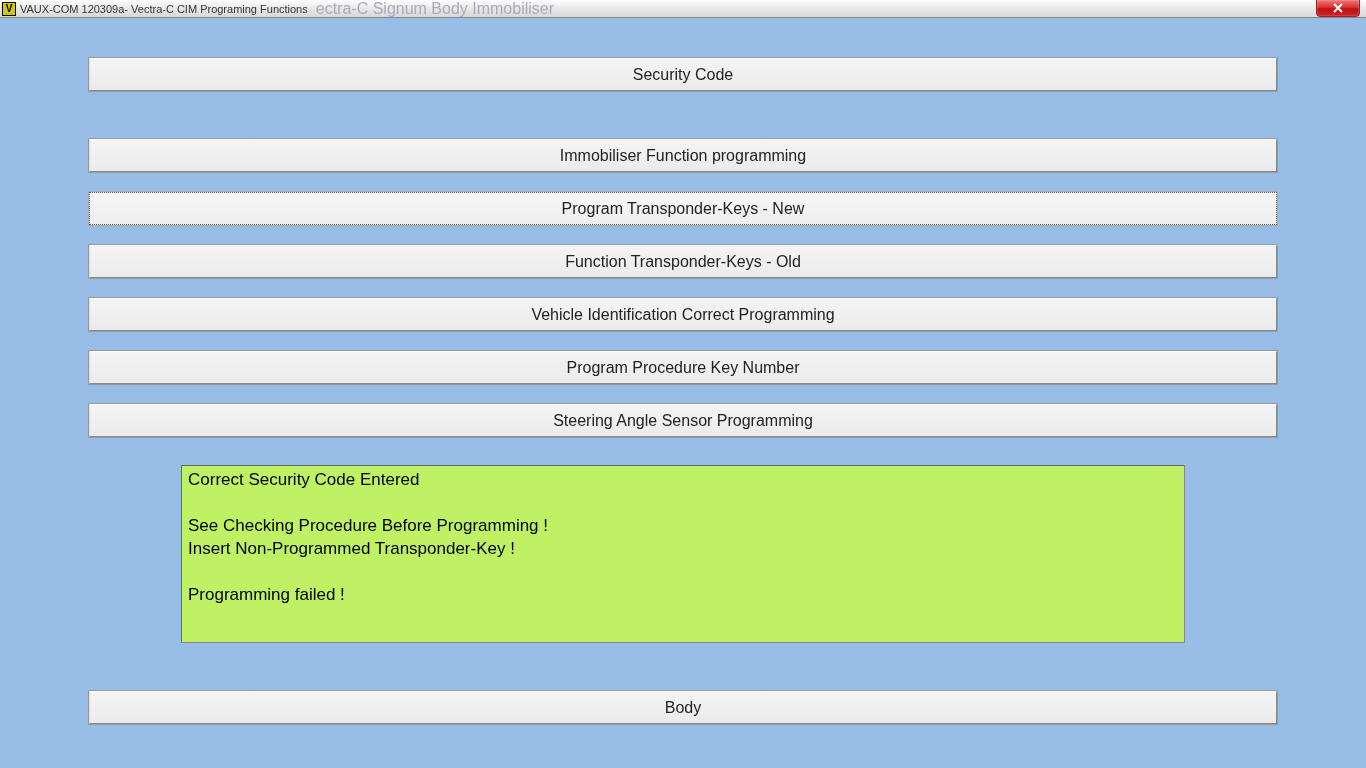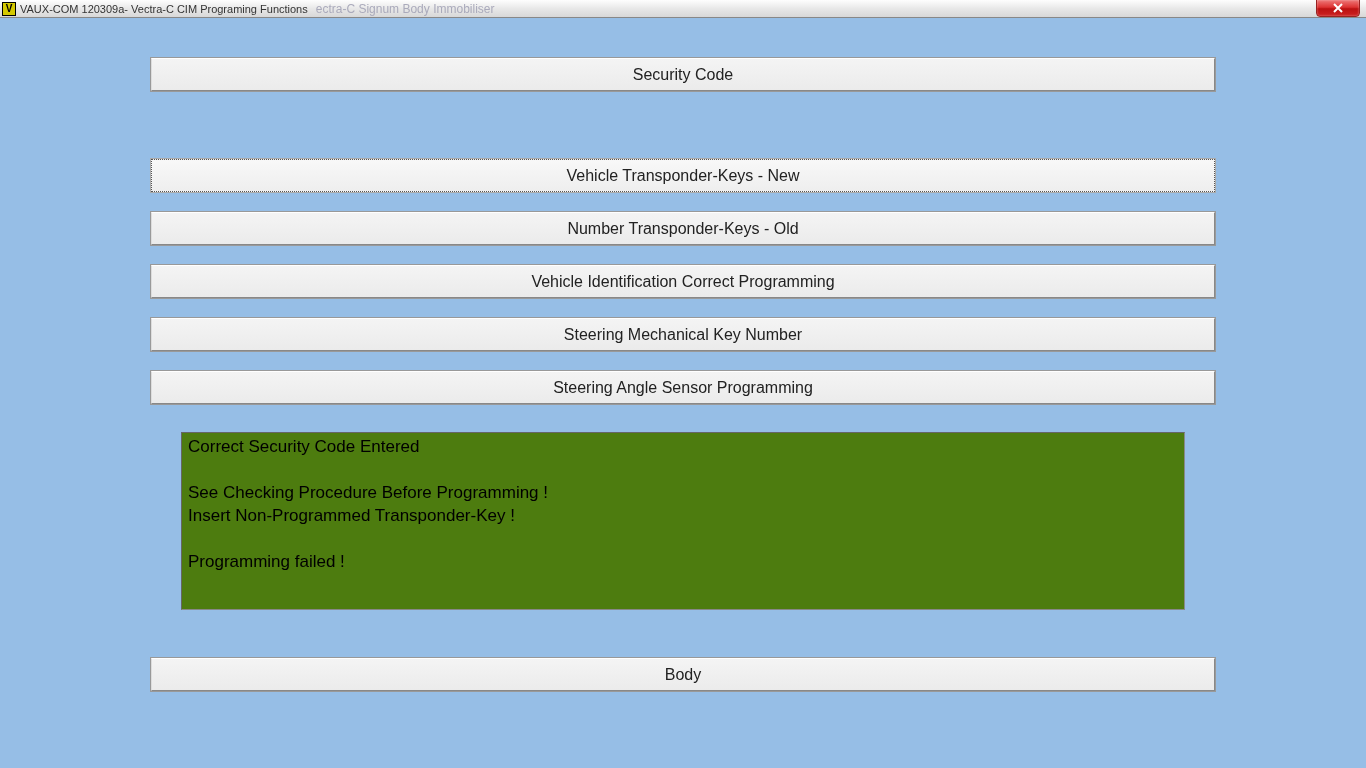--- a/index.html
+++ b/index.html
@@ -39,21 +39,21 @@
     }
     .titlebar-text {
       font-size: 11px;
       color: #333;
       white-space: nowrap;
       text-align: center;
     }
     .titlebar-ghost {
       color: #aab;
       margin-left: 8px;
-      font-size: 12px;
+      font-size: 16px;
     }
     .close-btn {
       position: absolute;
       right: 6px;
       top: -1px;
       width: 44px;
       height: 18px;
       background: linear-gradient(to bottom, #e77 0%, #d33 45%, #b11 55%, #c22 100%);
       border: 1px solid #922;
       border-radius: 0 0 4px 4px;
@@ -64,21 +64,21 @@
     }
     .close-btn svg {
       width: 12px;
       height: 10px;
     }
     .content {
       padding: 0 0 0 0;
     }
     .btn-row {
       margin: 0 auto;
-      width: 1064px;
+      width: 1188px;
     }
     .btn {
       width: 100%;
       height: 33px;
       background: linear-gradient(to bottom, #f4f4f4 0%, #ebebeb 100%);
       border: 1px solid #888;
       border-top-color: #fff;
       border-left-color: #ddd;
       font-size: 16px;
       color: #222;
@@ -99,21 +99,21 @@
     .gap-back { height: 44px; }
 
     .log-area-wrap {
       margin: 0 auto;
       width: 1004px;
       position: relative;
     }
     .log-area {
       width: 100%;
       height: 178px;
-      background: #4d7c0f;
+      background: #bef264;
       border: 1px solid #888;
       border-top-color: #666;
       border-left-color: #666;
       font-size: 17px;
       color: #000;
       padding: 3px 6px 12px 6px;
       overflow-y: scroll;
       overflow-x: scroll;
       white-space: pre-wrap;
       line-height: 1.35;
@@ -154,39 +154,42 @@
 </div>
 
 <div class="content">
 
   <div class="gap-large"></div>
   <div class="btn-row">
     <div class="btn">Security Code</div>
   </div>
 
   <div class="gap-med"></div>
-
-  <div class="gap-small"></div>
-  <div class="btn-row">
-    <div class="btn selected">Vehicle Transponder-Keys - New</div>
-  </div>
-
-  <div class="gap-small"></div>
-  <div class="btn-row">
-    <div class="btn">Number Transponder-Keys - Old</div>
+  <div class="btn-row">
+    <div class="btn">Immobiliser Function programming</div>
+  </div>
+
+  <div class="gap-small"></div>
+  <div class="btn-row">
+    <div class="btn selected">Program Transponder-Keys - New</div>
+  </div>
+
+  <div class="gap-small"></div>
+  <div class="btn-row">
+    <div class="btn">Function Transponder-Keys - Old</div>
   </div>
 
   <div class="gap-small"></div>
   <div class="btn-row">
     <div class="btn">Vehicle Identification Correct Programming</div>
   </div>
 
   <div class="gap-small"></div>
   <div class="btn-row">
-    <div class="btn">Steering Mechanical Key Number</div>
+    <div class="btn">Program Procedure Key Number</div>
   </div>
 
   <div class="gap-small"></div>
   <div class="btn-row">
     <div class="btn">Steering Angle Sensor Programming</div>
   </div>
 
   <div style="height:28px;"></div>
   <div class="log-area-wrap">
     <textarea class="log-area" readonly="" style="">Correct Security Code Entered

